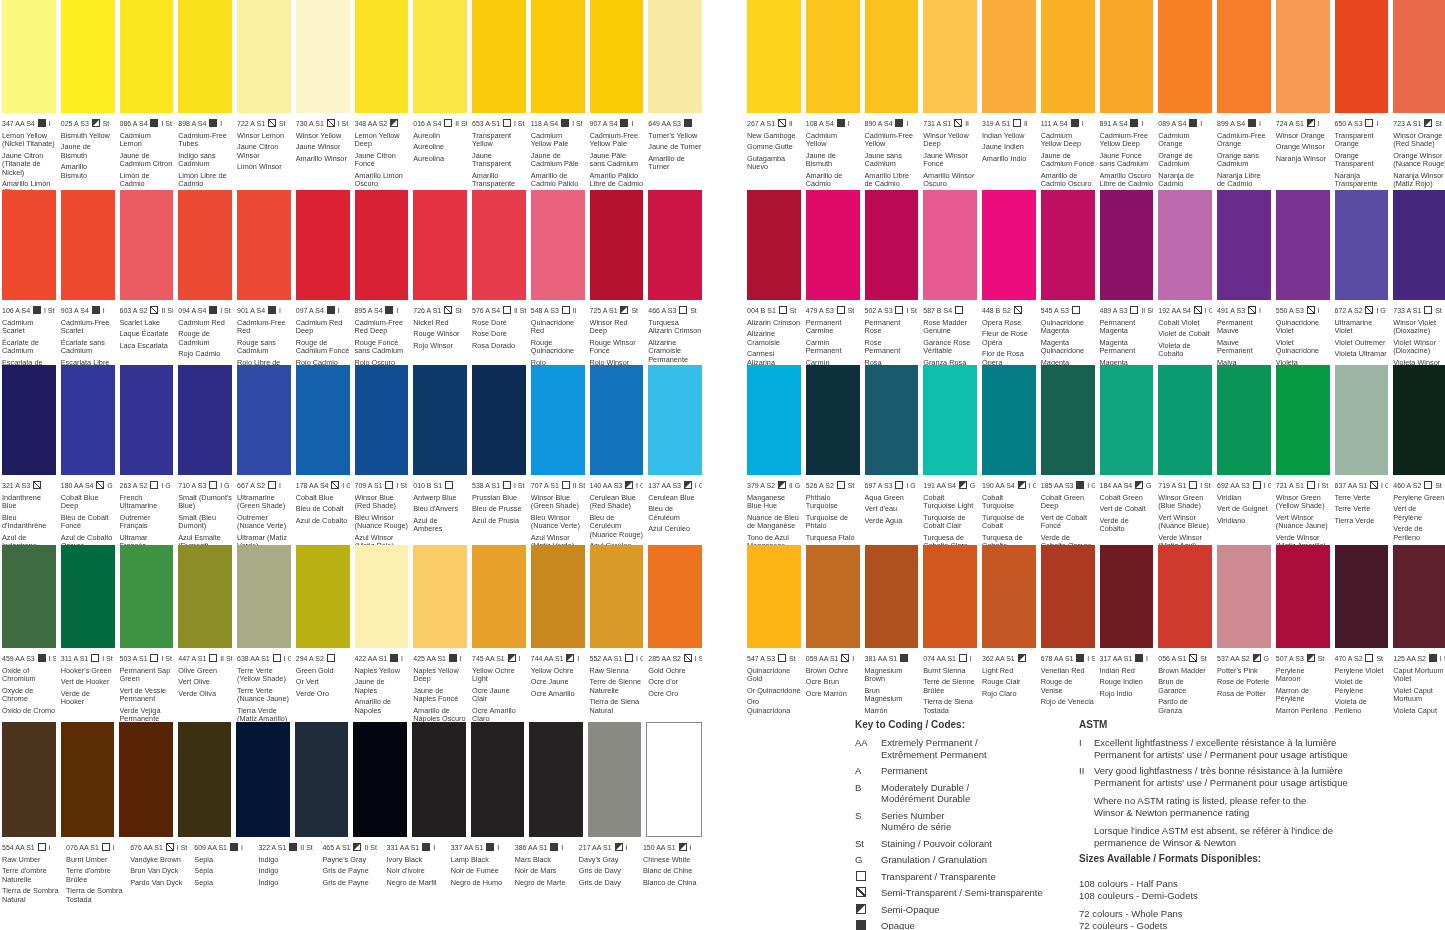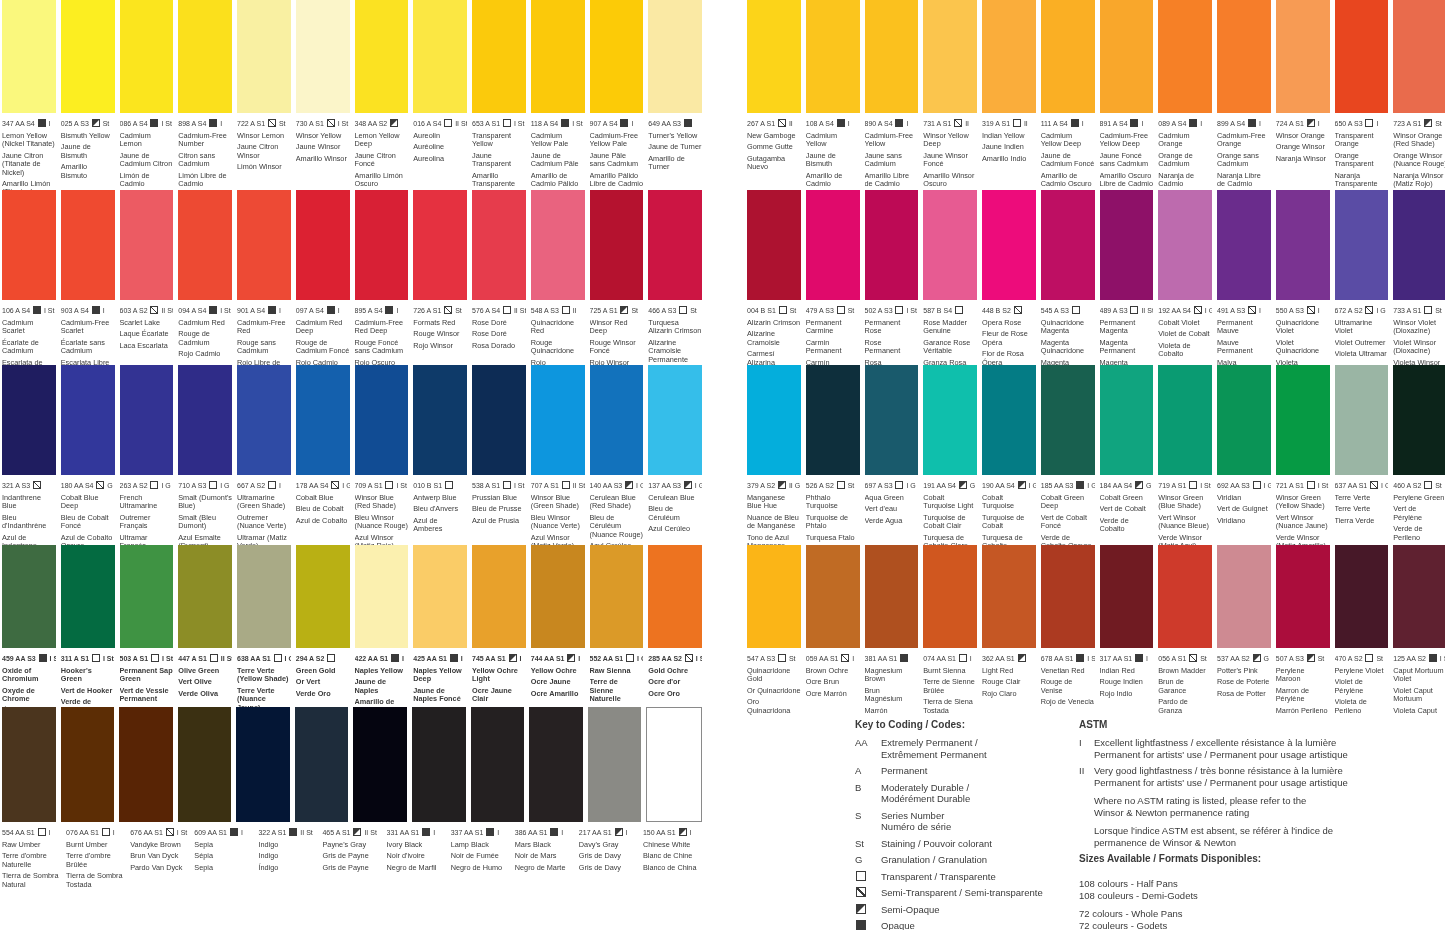--- a/index.html
+++ b/index.html
@@ -73,22 +73,22 @@
           <div class="nm">Amarillo Bismuto</div>
         </div>
         <div class="lab">
           <div class="code">086 A S4 <span class="sym op"></span> I St</div>
           <div class="nm">Cadmium Lemon</div>
           <div class="nm">Jaune de Cadmium Citron</div>
           <div class="nm">Limón de Cadmio</div>
         </div>
         <div class="lab">
           <div class="code">898 A S4 <span class="sym op"></span> I</div>
-          <div class="nm">Cadmium-Free Number</div>
-          <div class="nm">Citron sans Cadmium</div>
+          <div class="nm">Cadmium-Free Tubes</div>
+          <div class="nm">Indigo sans Cadmium</div>
           <div class="nm">Limón Libre de Cadmio</div>
         </div>
         <div class="lab">
           <div class="code">722 A S1 <span class="sym st"></span> St</div>
           <div class="nm">Winsor Lemon</div>
           <div class="nm">Jaune Citron Winsor</div>
           <div class="nm">Limón Winsor</div>
         </div>
         <div class="lab">
           <div class="code">730 A S1 <span class="sym st"></span> I St</div>
@@ -185,21 +185,21 @@
           <div class="nm">Rojo Cadmio Oscuro</div>
         </div>
         <div class="lab">
           <div class="code">895 A S4 <span class="sym op"></span> I</div>
           <div class="nm">Cadmium-Free Red Deep</div>
           <div class="nm">Rouge Foncé sans Cadmium</div>
           <div class="nm">Rojo Oscuro Libre de Cadmio</div>
         </div>
         <div class="lab">
           <div class="code">726 A S1 <span class="sym st"></span> St</div>
-          <div class="nm">Formats Red</div>
+          <div class="nm">Nickel Red</div>
           <div class="nm">Rouge Winsor</div>
           <div class="nm">Rojo Winsor</div>
         </div>
         <div class="lab">
           <div class="code">576 A S4 <span class="sym tr"></span> II St</div>
           <div class="nm">Rose Doré</div>
           <div class="nm">Rose Doré</div>
           <div class="nm">Rosa Dorado</div>
         </div>
         <div class="lab">
@@ -315,21 +315,21 @@
         <div class="sw" style="background: rgb(140, 141, 38);"></div>
         <div class="sw" style="background: rgb(169, 170, 134);"></div>
         <div class="sw" style="background: rgb(185, 176, 20);"></div>
         <div class="sw" style="background: rgb(251, 240, 175);"></div>
         <div class="sw" style="background: rgb(250, 204, 103);"></div>
         <div class="sw" style="background: rgb(232, 161, 43);"></div>
         <div class="sw" style="background: rgb(200, 135, 31);"></div>
         <div class="sw" style="background: rgb(219, 154, 40);"></div>
         <div class="sw" style="background: rgb(237, 115, 32);"></div>
       </div>
-      <div class="label-row" style="height: 59px; font-weight: bold;">
+      <div class="label-row" style="height: 74px;">
         <div class="lab">
           <div class="code">459 AA S3 <span class="sym op"></span> I St</div>
           <div class="nm">Oxide of Chromium</div>
           <div class="nm">Oxyde de Chrome</div>
           <div class="nm">Óxido de Cromo</div>
         </div>
         <div class="lab">
           <div class="code">311 A S1 <span class="sym tr"></span> I St</div>
           <div class="nm">Hooker's Green</div>
           <div class="nm">Vert de Hooker</div>

